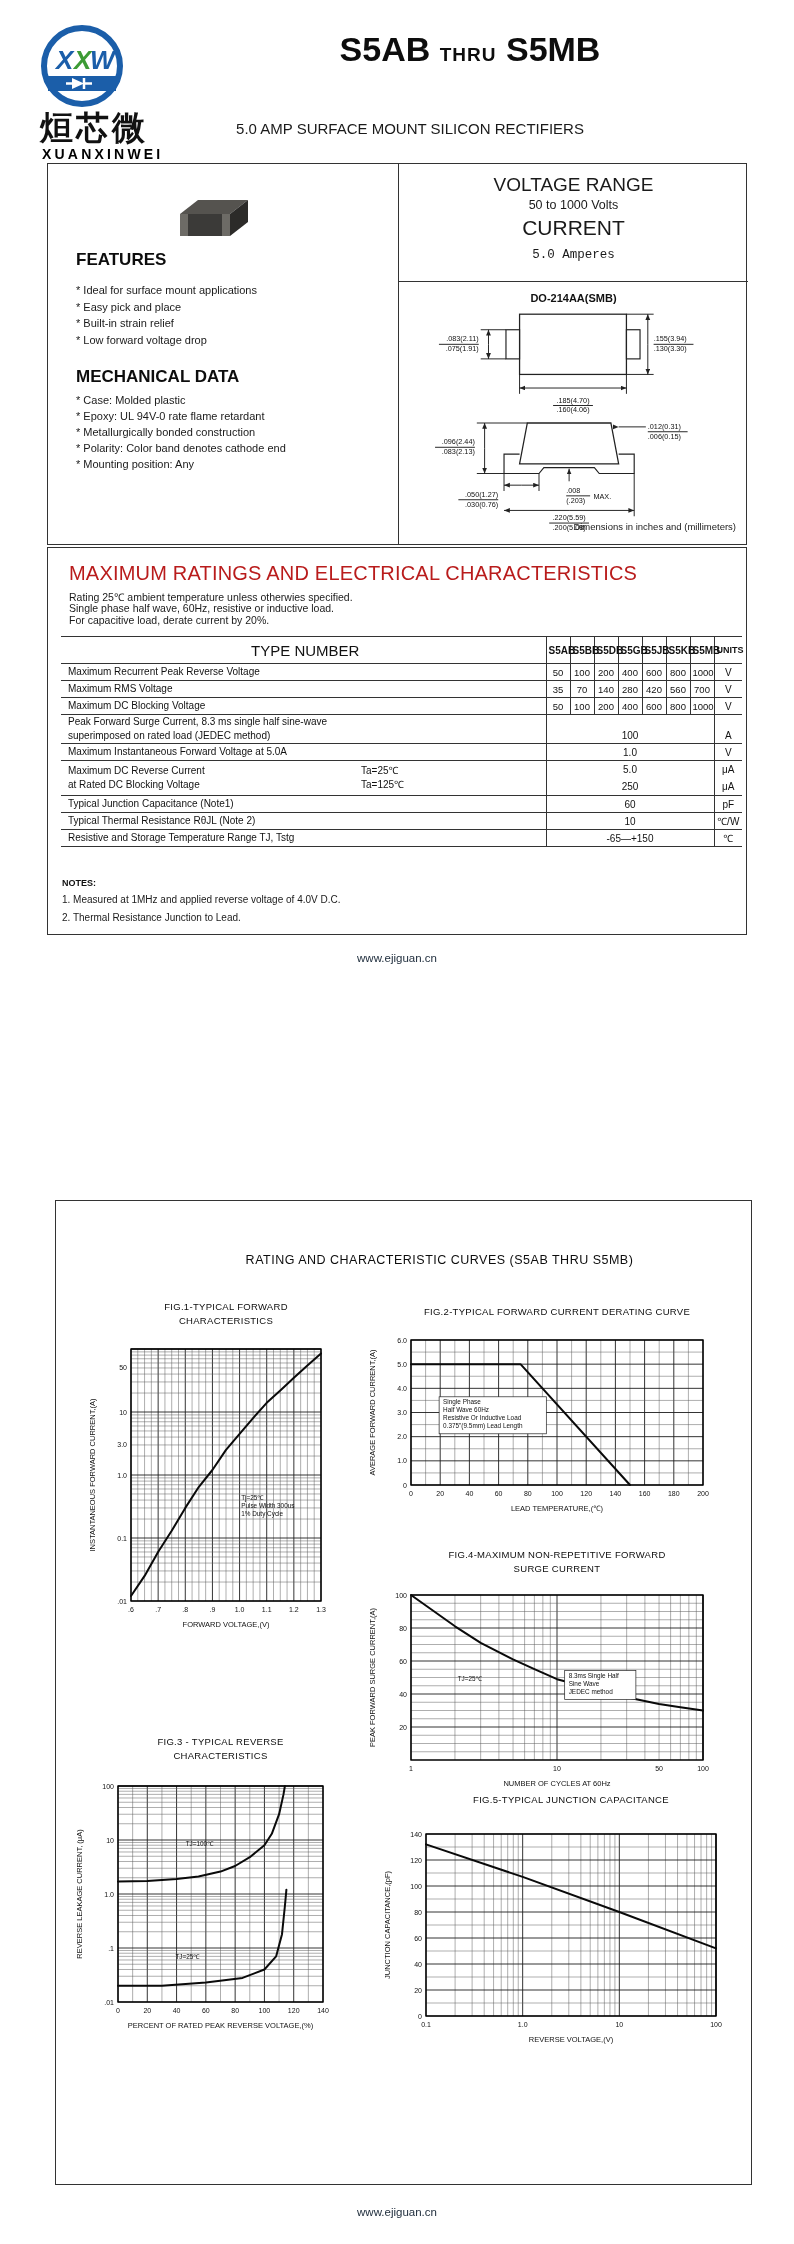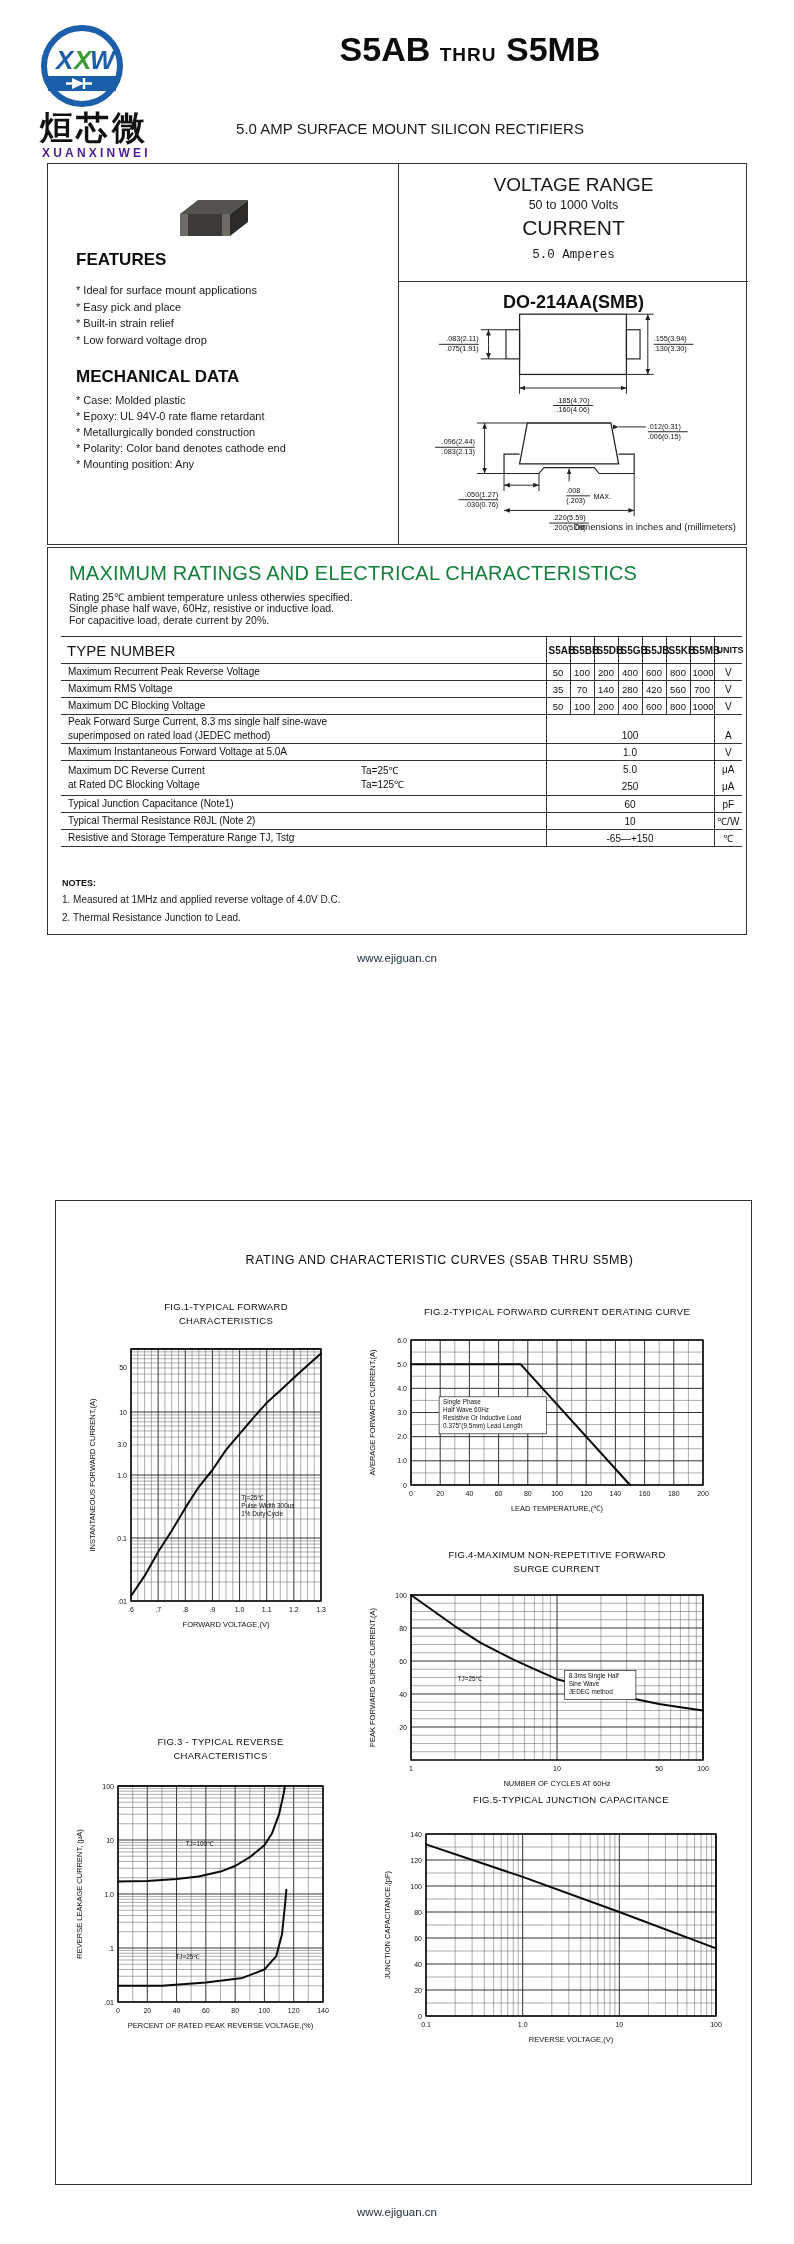--- a/index.html
+++ b/index.html
@@ -6,47 +6,47 @@
   html,body { background:#888; }
   .page {
     position: relative; width: 794px; height: 2244px; margin: 0 auto;
     background:#fff; font-family:"Liberation Sans", sans-serif; color:#111;
     overflow: hidden;
   }
   .abs { position:absolute; }
   
   .logo { position:absolute; left:36px; top:24px; width:150px; }
   .logo-cn { position:absolute; left:40px; top:106px; font-size:33px; font-weight:700; letter-spacing:3px; color:#111; }
-  .logo-en { position:absolute; left:42px; top:146px; font-size:12px; font-weight:600; letter-spacing:3.2px; color:#4c1d95; }
+  .logo-en { position:absolute; left:42px; top:146px; font-size:14px; font-weight:600; letter-spacing:3.2px; color:#000000; }
   .doc-title { position:absolute; left:230px; top:30px; width:480px; text-align:center; font-weight:700; font-size:34px; color:#0d0d0d; }
   .doc-title .thru { font-size:19px; letter-spacing:1px; }
   .subtitle { position:absolute; left:170px; top:120px; width:480px; text-align:center; font-size:15px; color:#1a1a1a; }
   
   .box { position:absolute; border:1.5px solid #333; background:#fff; }
   .box1 { left:47px; top:163px; width:700px; height:382px; }
   .cell-left { position:absolute; left:0; top:0; width:351px; height:100%; border-right:1.5px solid #333; }
   .cell-rt { position:absolute; left:351px; top:0; width:349px; height:118px; border-bottom:1.5px solid #333; text-align:center; }
   .cell-rb { position:absolute; left:351px; top:118px; width:349px; height:264px; }
   .feat-head { position:absolute; left:28px; font-size:17px; font-weight:700; color:#0d0d0d; }
   .bullet { position:absolute; left:28px; font-size:11px; color:#1a1a1a; white-space:nowrap; }
   .vr-head { position:absolute; width:100%; font-size:19px; color:#1a1a1a; }
   .vr-val  { position:absolute; width:100%; font-size:12.5px; color:#1a1a1a; }
   .cur-head{ position:absolute; width:100%; font-size:21px; color:#1a1a1a; }
-  .pkg-name{ position:absolute; top:10px; width:100%; text-align:center; font-size:18px; font-weight:700; }
+  .pkg-name{ position:absolute; top:10px; width:100%; text-align:center; font-size:11px; font-weight:700; }
   .dims-note{ position:absolute; right:12px; bottom:14px; font-size:9.5px; color:#1a1a1a; }
   
   .box2 { left:47px; top:547px; width:700px; height:388px; }
-  .ratings-title { position:absolute; left:21px; top:14px; font-size:20px; font-weight:500; letter-spacing:0.2px; color:#15803d; }
+  .ratings-title { position:absolute; left:21px; top:14px; font-size:20px; font-weight:500; letter-spacing:0.2px; color:#b91c1c; }
   .cond { position:absolute; left:21px; font-size:10.5px; color:#1a1a1a; }
   .rtable { position:absolute; left:13px; top:88px; border-collapse:collapse; table-layout:fixed; width:681px; font-size:10px; }
   .rtable th, .rtable td { border-top:1.5px solid #333; border-bottom:1.5px solid #333; border-left:1px solid #333; border-right:1px solid #333; padding:0 2px; color:#111; }
   .rtable th:first-child, .rtable td:first-child { border-left:none; }
   .rtable th:last-child, .rtable td:last-child { border-right:none; }
   .rtable thead th { height:27px; font-weight:700; font-size:10px; text-align:center; }
-  .rtable thead th.tn { text-align:left; font-weight:400; font-size:15px; padding-left:6px; }
+  .rtable thead th.tn { text-align:center; font-weight:400; font-size:15px; padding-left:6px; }
   .rtable td { text-align:center; height:17px; }
   .rtable td.lbl { text-align:left; padding-left:7px; position:relative; }
   .rtable .l2 { display:block; line-height:14px; }
   .rtable .cond-in { position:absolute; left:300px; }
   .rtable td.vbot { vertical-align:bottom; padding-bottom:2px; }
   .notes-head { position:absolute; left:14px; font-size:9px; font-weight:700; }
   .note { position:absolute; left:14px; font-size:10px; color:#1a1a1a; }
   .weblink { position:absolute; left:0; width:100%; text-align:center; font-size:11.5px; color:#22303f; cursor:pointer; }
   
   .box3 { left:55px; top:1200px; width:697px; height:985px;padding-left:36px; }

